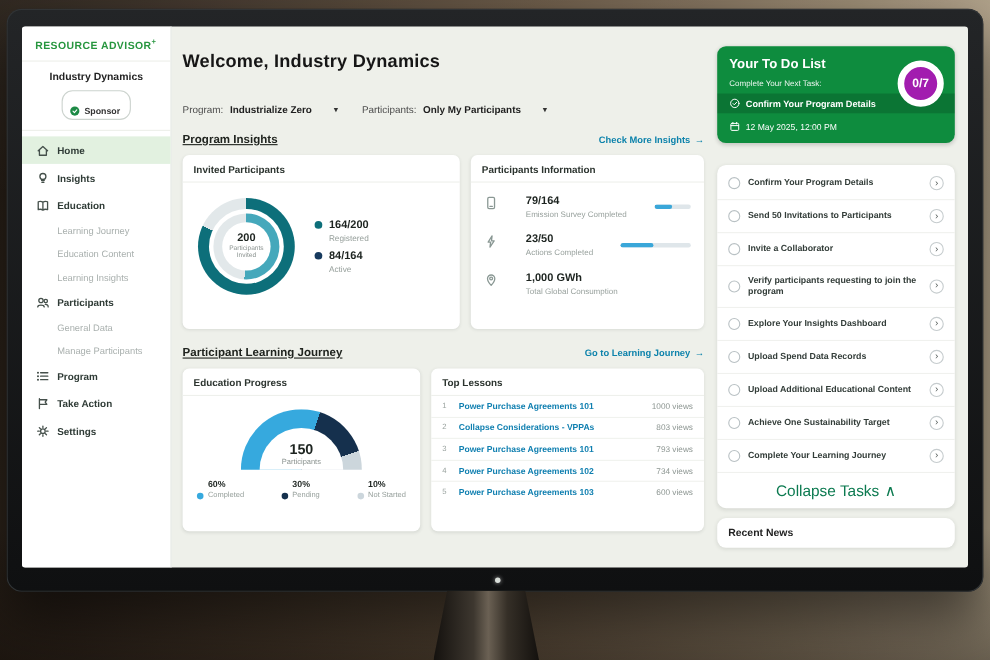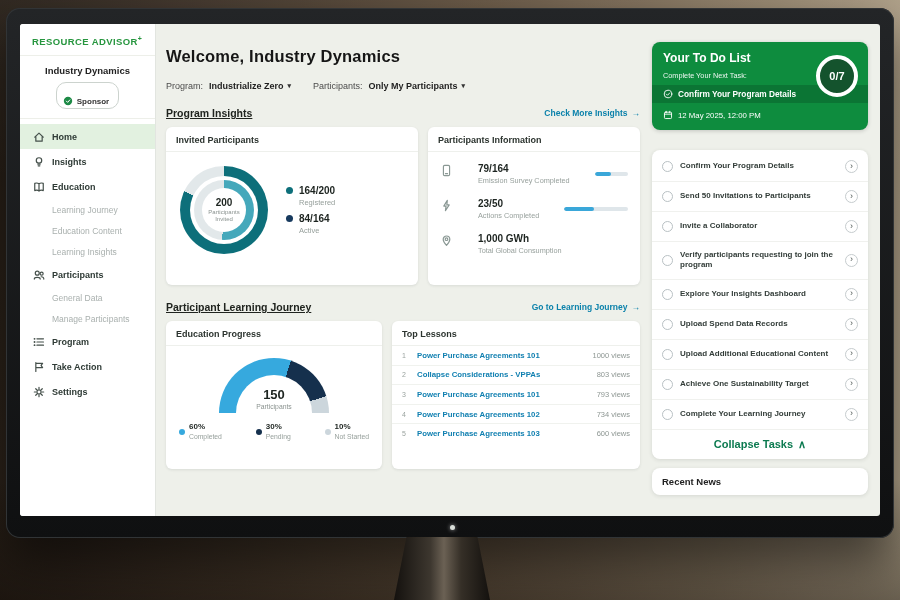--- a/index.html
+++ b/index.html
@@ -23,22 +23,22 @@
   .sidebar-sep { border-bottom:1px solid #edefe9; }
   .nav { padding-top:5px; }
   .nav-item { display:flex; align-items:center; gap:7px; padding:6.5px 10px 6.5px 13px; font-size:9px; font-weight:bold; color:#2f3b36; cursor:pointer; }
   .nav-item.active { background:#e2f1e0; }
   .nav-item .ico { width:12px; height:12px; display:flex; color:#45504b; flex:0 0 auto; }
   .nav-sub { padding:5.5px 10px 5.5px 32px; font-size:8.5px; color:#a9b0ae; cursor:pointer; }
 
   
   .main { position:absolute; left:136px; top:0; bottom:0; width:490px; padding:23px 0 0 10px; }
   .welcome { font-size:16.5px; font-weight:bold; color:#161616; letter-spacing:.2px; }
-  .filters { display:flex; align-items:center; gap:6px; margin-top:15px; font-size:9px; color:#4c4c4c; }
-  .filter-value { font-weight:bold; color:#1e1e1e; display:flex; align-items:center; gap:4px; cursor:pointer; }
+  .filters { display:flex; align-items:center; gap:6px; margin-top:29px; font-size:9px; color:#4c4c4c; }
+  .filter-value { font-weight:bold; color:#1e1e1e; display:flex; align-items:center; gap:20px; cursor:pointer; }
   .caret { font-size:7px; color:#333; }
   .f-gap { width:10px; }
   .section-head { display:flex; justify-content:space-between; align-items:center; margin-top:16px; width:474px; }
   .section-title { font-size:10.5px; font-weight:bold; color:#20241f;text-decoration:underline; }
   .section-link { font-size:8.5px; font-weight:bold; color:#0c82ab; display:flex; gap:4px; align-items:center; cursor:pointer; }
   .cards { display:flex; gap:10px; margin-top:8px; width:474px; }
   .card { background:#fff; border-radius:6px; box-shadow:0 1px 3px rgba(30,40,35,.10); }
   .card-title { font-size:9px; font-weight:bold; color:#2c342f; padding:8px 10px 6px; border-bottom:1px solid #eef0ec; }
 
   
@@ -71,48 +71,48 @@
 
   
   #card-edu { width:216px; height:148px; }
   .gauge { position:relative; width:110px; height:55px; overflow:hidden; margin:12px auto 0; }
   .gauge-arc { position:absolute; left:0; top:0; width:110px; height:110px; border-radius:50%; }
   .gauge-hole { position:absolute; left:17px; top:17px; width:76px; height:76px; border-radius:50%; background:#fff; }
   .gauge-center { position:relative; text-align:center; margin-top:-26px; }
   .gauge-value { font-size:13px; font-weight:bold; color:#1d2420; }
   .gauge-label { font-size:6.8px; color:#8b9390; margin-top:1px; }
   .edu-legend { display:flex; justify-content:space-between; padding:0 13px; margin-top:12px; }
-  .edu-item { display:flex; gap:4px; align-items:center; }
+  .edu-item { display:flex; gap:4px; align-items:flex-end; }
   .edu-item .dot { width:6px; height:6px; margin-top:1px; }
   .edu-pct { font-size:8px; font-weight:bold; color:#1d2420; }
   .edu-lab { font-size:6.8px; color:#97a09c; margin-top:2px; }
 
   
   #card-lessons { flex:1; height:148px; }
   .lesson { display:flex; align-items:center; gap:7px; padding:4.8px 10px; border-bottom:1px solid #f0f2ee; }
   .lesson:last-child { border-bottom:none; }
   .lesson-rank { color:#9aa39f; font-size:7px; width:8px; flex:0 0 auto; }
   .lesson-title { flex:1; color:#0f7fb0; font-weight:bold; font-size:7.8px; cursor:pointer; }
   .lesson-views { color:#8d9692; font-size:7.5px; }
 
   
   .right { position:absolute; left:632px; top:18px; width:216px; }
   .todo-card { background:#0e8c3e; border-radius:8px; color:#fff; position:relative; padding:9px 11px 10px; box-shadow:0 1px 4px rgba(0,0,0,.18); }
   .todo-title { font-size:12px; font-weight:bold; }
   .todo-sub { font-size:7.3px; margin-top:6px; opacity:.92; }
   .todo-next { display:flex; align-items:center; gap:5px; background:rgba(0,0,0,.16); margin:5px -11px 0; padding:4px 60px 4px 11px; font-size:8.3px; font-weight:bold; }
   .todo-next .tico, .todo-due .tico { width:10px; height:10px; display:flex; flex:0 0 auto; }
   .todo-due { display:flex; align-items:center; gap:5px; margin-top:7px; font-size:7.8px; }
-  .todo-progress { position:absolute; right:10px; top:13px; width:42px; height:42px; border-radius:50%; background:#14532d; border:4px solid #ffffff; display:flex; align-items:center; justify-content:center; font-size:11px; font-weight:bold;text-align:center; }
+  .todo-progress { position:absolute; right:10px; top:13px; width:42px; height:42px; border-radius:50%; background:#a21caf; border:6px solid #ffffff; display:flex; align-items:center; justify-content:center; font-size:11px; font-weight:bold;text-align:center; }
   .tasks-card { background:#fff; border-radius:8px; margin-top:20px; box-shadow:0 1px 4px rgba(30,40,35,.12); padding:2px 0 0; }
   .task { display:flex; align-items:center; gap:7px; padding:8px 10px; border-bottom:1px solid #f0f1ee; cursor:pointer; }
   .task-check { width:11px; height:11px; border-radius:50%; border:1.3px solid #b9c1c4; flex:0 0 auto; }
   .task-label { flex:1; font-size:8px; font-weight:bold; color:#333d39; line-height:1.3; }
   .task-go { width:13px; height:13px; border-radius:50%; border:1px solid #c6ccce; color:#4c5552; display:flex; align-items:center; justify-content:center; font-size:9px; line-height:1; flex:0 0 auto; padding-bottom:1px; }
-  .collapse-row { display:flex; justify-content:center; gap:5px; padding:8px; font-size:11px; font-weight:bold; color:#0c7a50; cursor:pointer; }
+  .collapse-row { display:flex; justify-content:center; gap:5px; padding:8px; font-size:14px; font-weight:normal; color:#0c7a50; cursor:pointer; }
   .news-card { background:#fff; border-radius:8px; margin-top:9px; padding:8px 10px; font-size:9.5px; font-weight:bold; color:#222; box-shadow:0 1px 4px rgba(30,40,35,.12); cursor:pointer; }
   svg { display:block; }
 </style>
 </head>
 <body>
 
 <div class="backdrop-shade"></div>
 
 <div class="monitor">
   <div class="screen">

